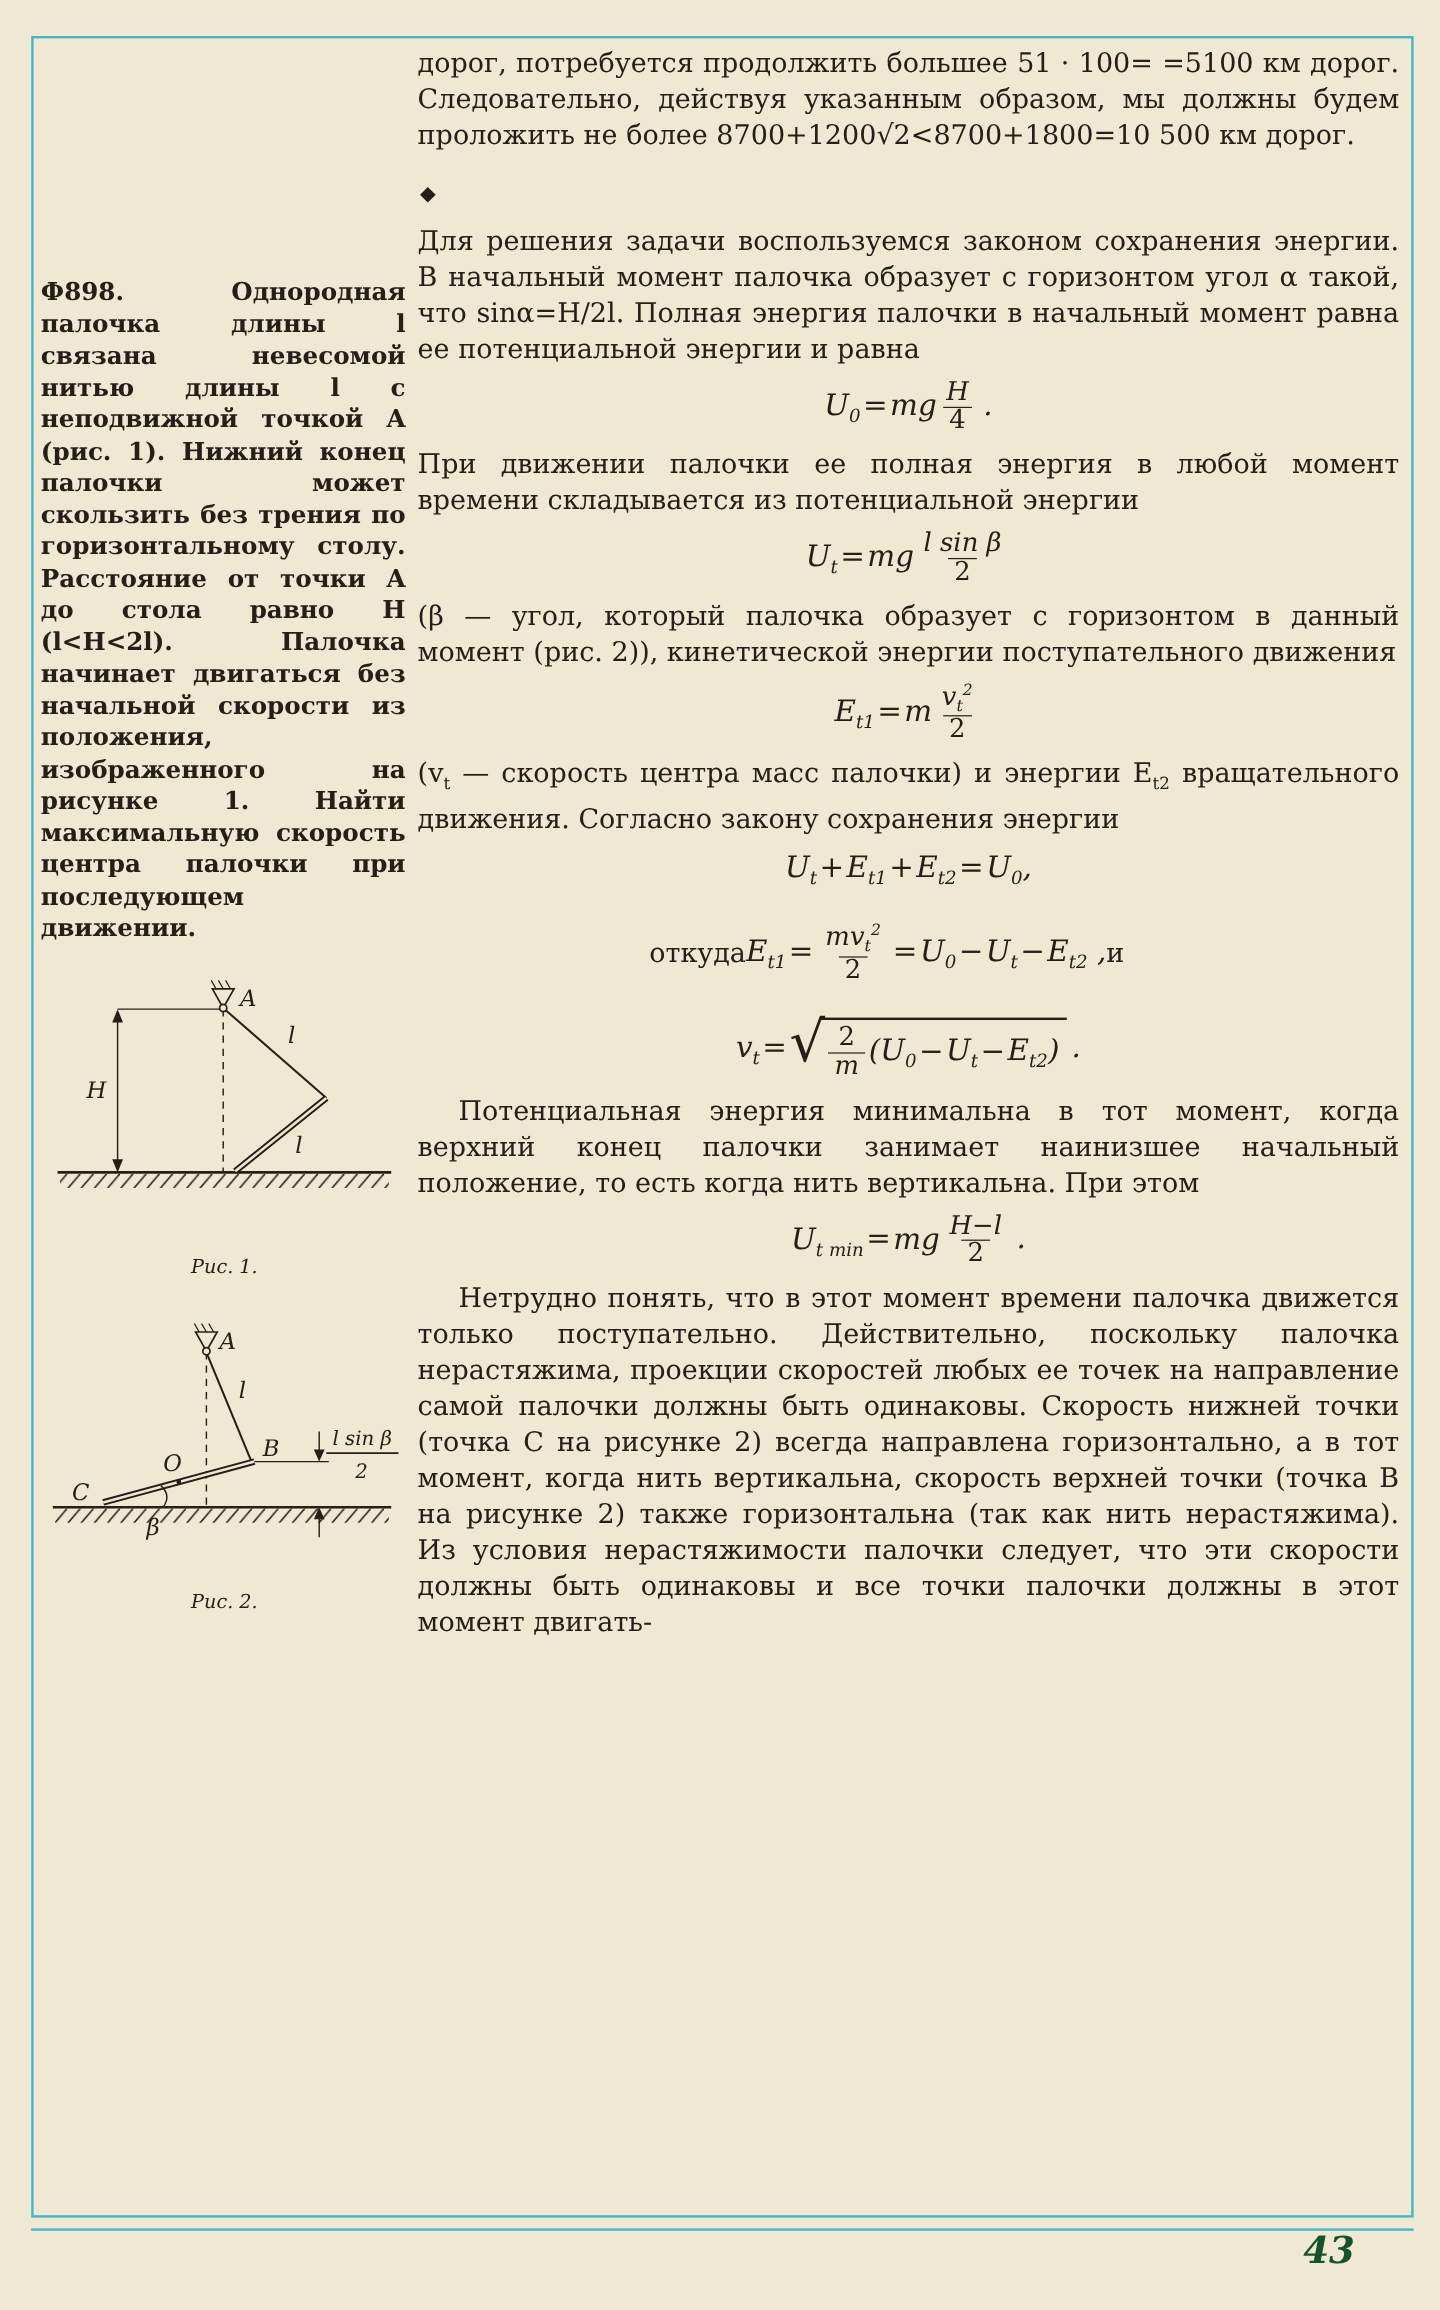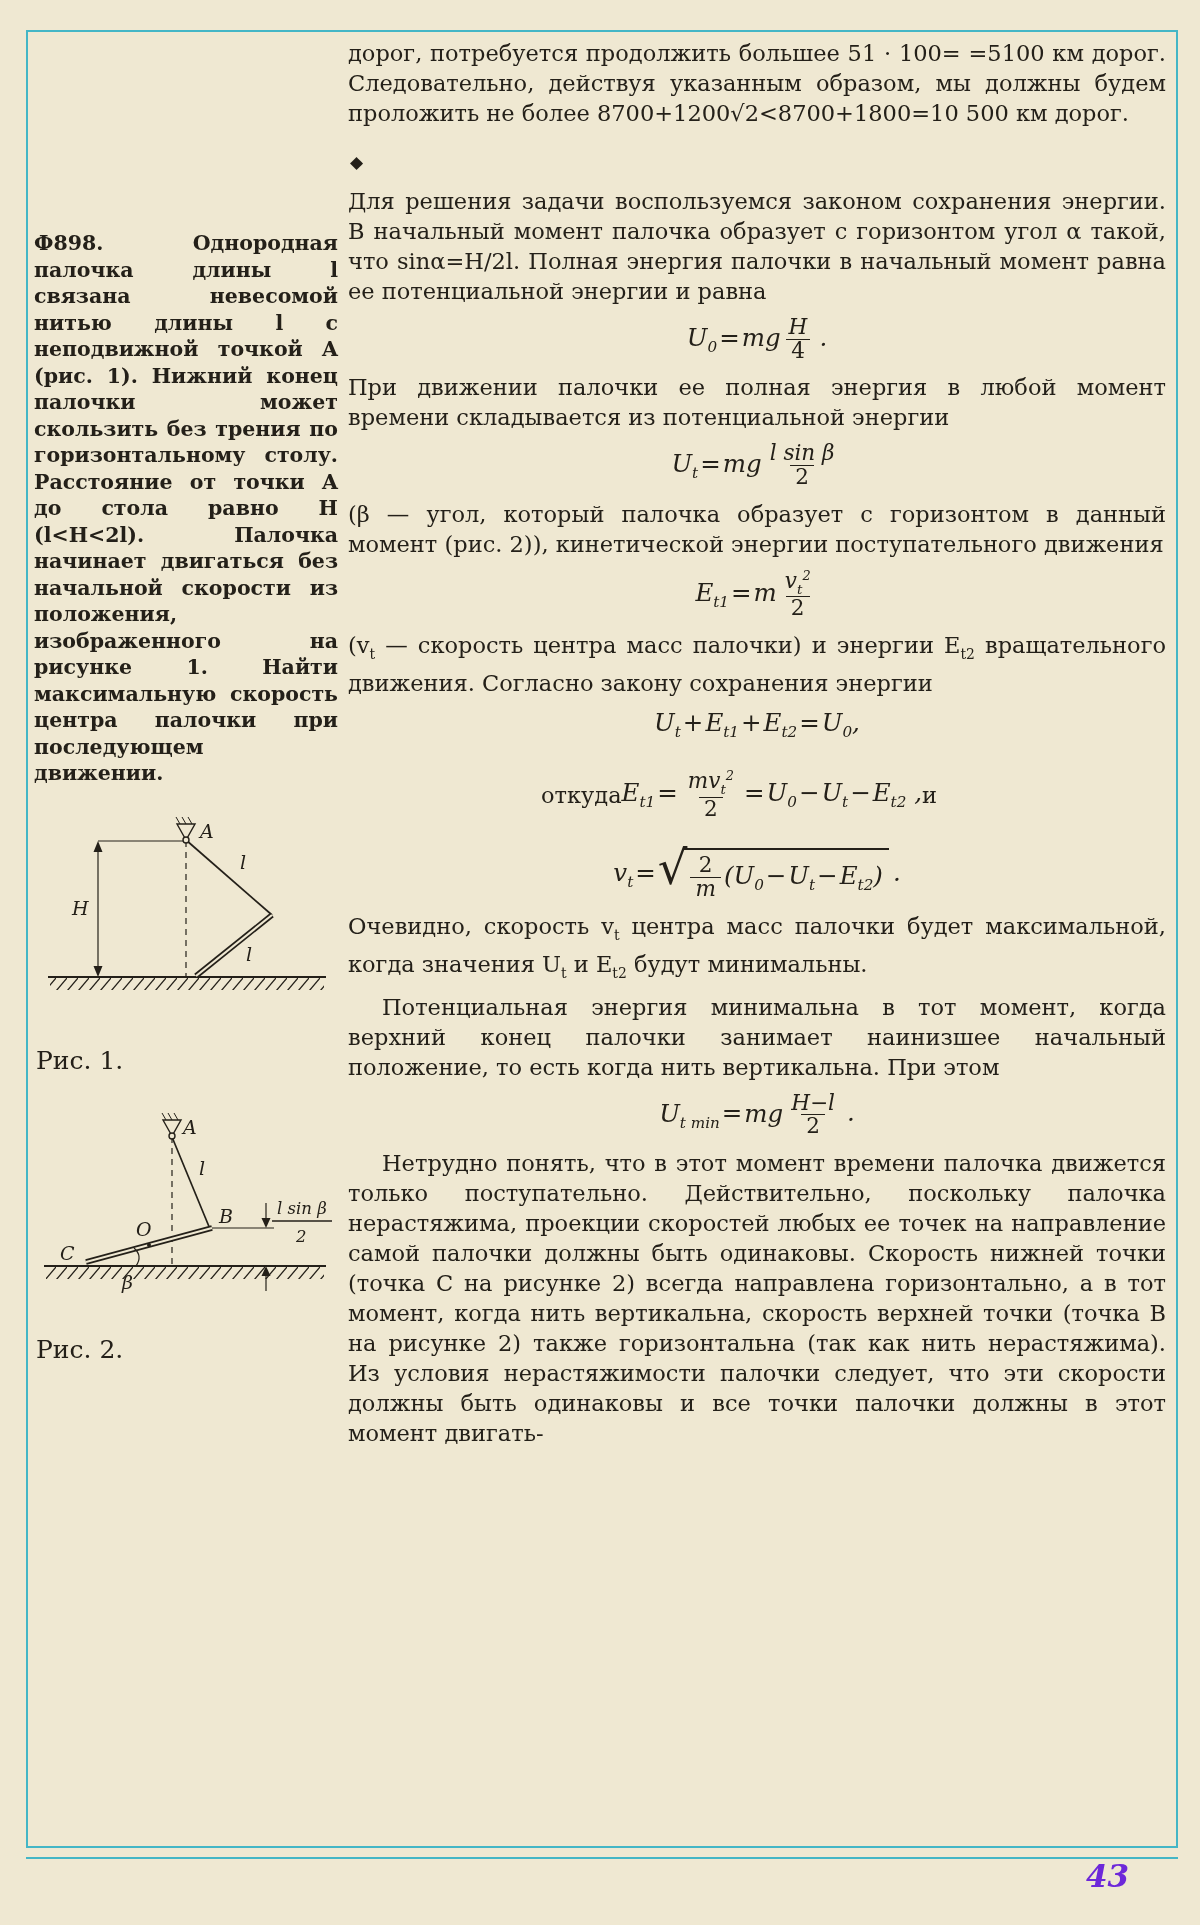--- a/index.html
+++ b/index.html
@@ -7,37 +7,37 @@
   body {
     width:1200px; height:1925px; position:relative; overflow:hidden;
     background:#efe8d2; color:#242019;
     font-family:"DejaVu Serif", serif;
   }
   .frame { position:absolute; left:26px; top:30px; width:1152px; height:1818px;
            border:2.5px solid #44b6c6; }
   .rule2 { position:absolute; left:26px; top:1857px; width:1152px; height:0;
            border-top:2px solid #44b6c6; }
   .pagenum { position:absolute; top:1858px; left:1086px; font-size:31px;
-             font-style:italic; font-weight:bold; color:#6d28d9; }
+             font-style:italic; font-weight:bold; color:#14532d; }
 
   .col-left  { position:absolute; left:6px;  top:198px; width:304px; }
   .col-right { position:absolute; left:320px; top:6px;  width:818px; }
 
   p { margin:0; font-size:22.5px; line-height:30px; text-align:justify; }
   .authors { text-align:right; font-style:italic; font-size:21px; margin-top:10px; }
   .separator { font-size:17px; margin:24px 0 14px 2px; }
   .ind { text-indent:34px; }
   .pgap { margin-top:4px; }
 
   .problem { font-size:20.5px; line-height:26.5px; 
              font-weight:bold; text-align:justify; }
 
   .fig { margin-top:22px; }
   .figB { margin-top:36px; }
-  .figcap { font-size:25px; margin-top:8px; margin-left:2px; }
+  .figcap { font-style:italic; font-size:16px; margin-top:8px; margin-left:2px;text-align:center; }
   svg text { font-family:"DejaVu Serif", serif; font-style:italic; font-size:19px; fill:#242019; }
   svg text.dimtext { font-size:16.5px; }
 
   .formula { text-align:center; font-style:italic; font-size:24.5px; margin:10px 0; }
   .formula sub, p sub { font-size:0.62em; }
   .formula sup { font-size:0.6em; }
   .frac { display:inline-flex; flex-direction:column; align-items:center;
           vertical-align:middle; line-height:1.05; font-size:0.88em; margin:0 3px; }
   .frac .num { padding:0 5px; }
   .frac .den { border-top:1.8px solid currentColor; padding:0 5px; font-style:normal; }
@@ -180,21 +180,20 @@
     <div class="formula">
       <span>v</span><sub>t</sub><span class="op">=</span><span class="sqrt">
           <span class="radical">√</span>
           <span class="radicand"><span class="frac">
               <span class="num den" style="border:none;font-style:normal;">2</span>
               <span class="den" style="font-style:italic;">m</span>
             </span><span>(</span><span>U</span><sub>0</sub><span class="op">−</span><span>U</span><sub>t</sub><span class="op">−</span><span>E</span><sub>t2</sub><span>)</span></span>
         </span><span class="tail">.</span>
     </div>
 
-    <p><span>Очевидно, скорость </span><span>v</span><sub>t</sub><span> центра масс палочки будет максимальной, когда значения </span><span>U</span><sub>t</sub><span> и </span><span>E</span><sub>t2</sub><span> будут минимальны.</span></p>
 
     <p class="ind pgap">Потенциальная энергия минимальна в тот момент, когда верхний конец палочки занимает наинизшее начальный положение, то есть когда нить вертикальна. При этом</p>
 
     <div class="formula">
       <span>U</span><sub>t min</sub><span class="op">=</span><span>mg</span><span class="frac">
           <span class="num">H−l</span>
           <span class="den">2</span>
         </span><span class="tail">.</span>
     </div>
 

